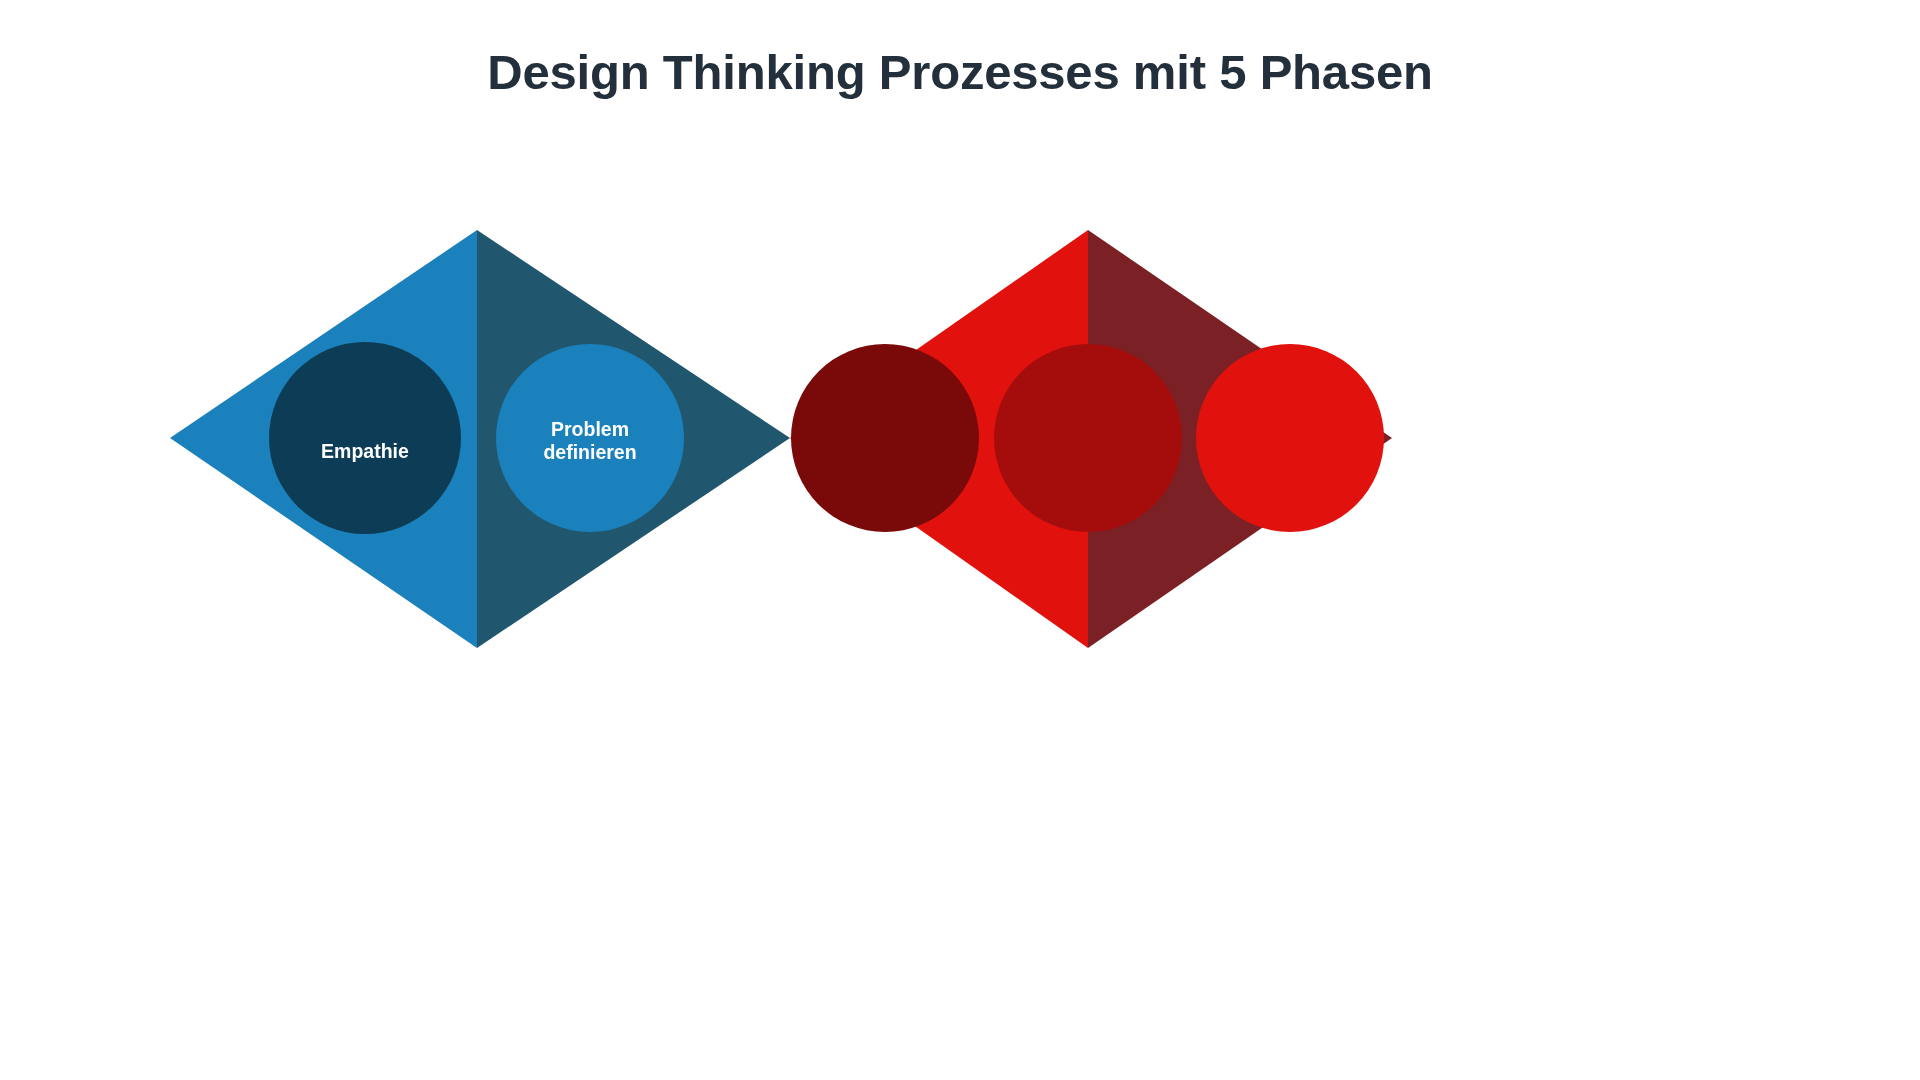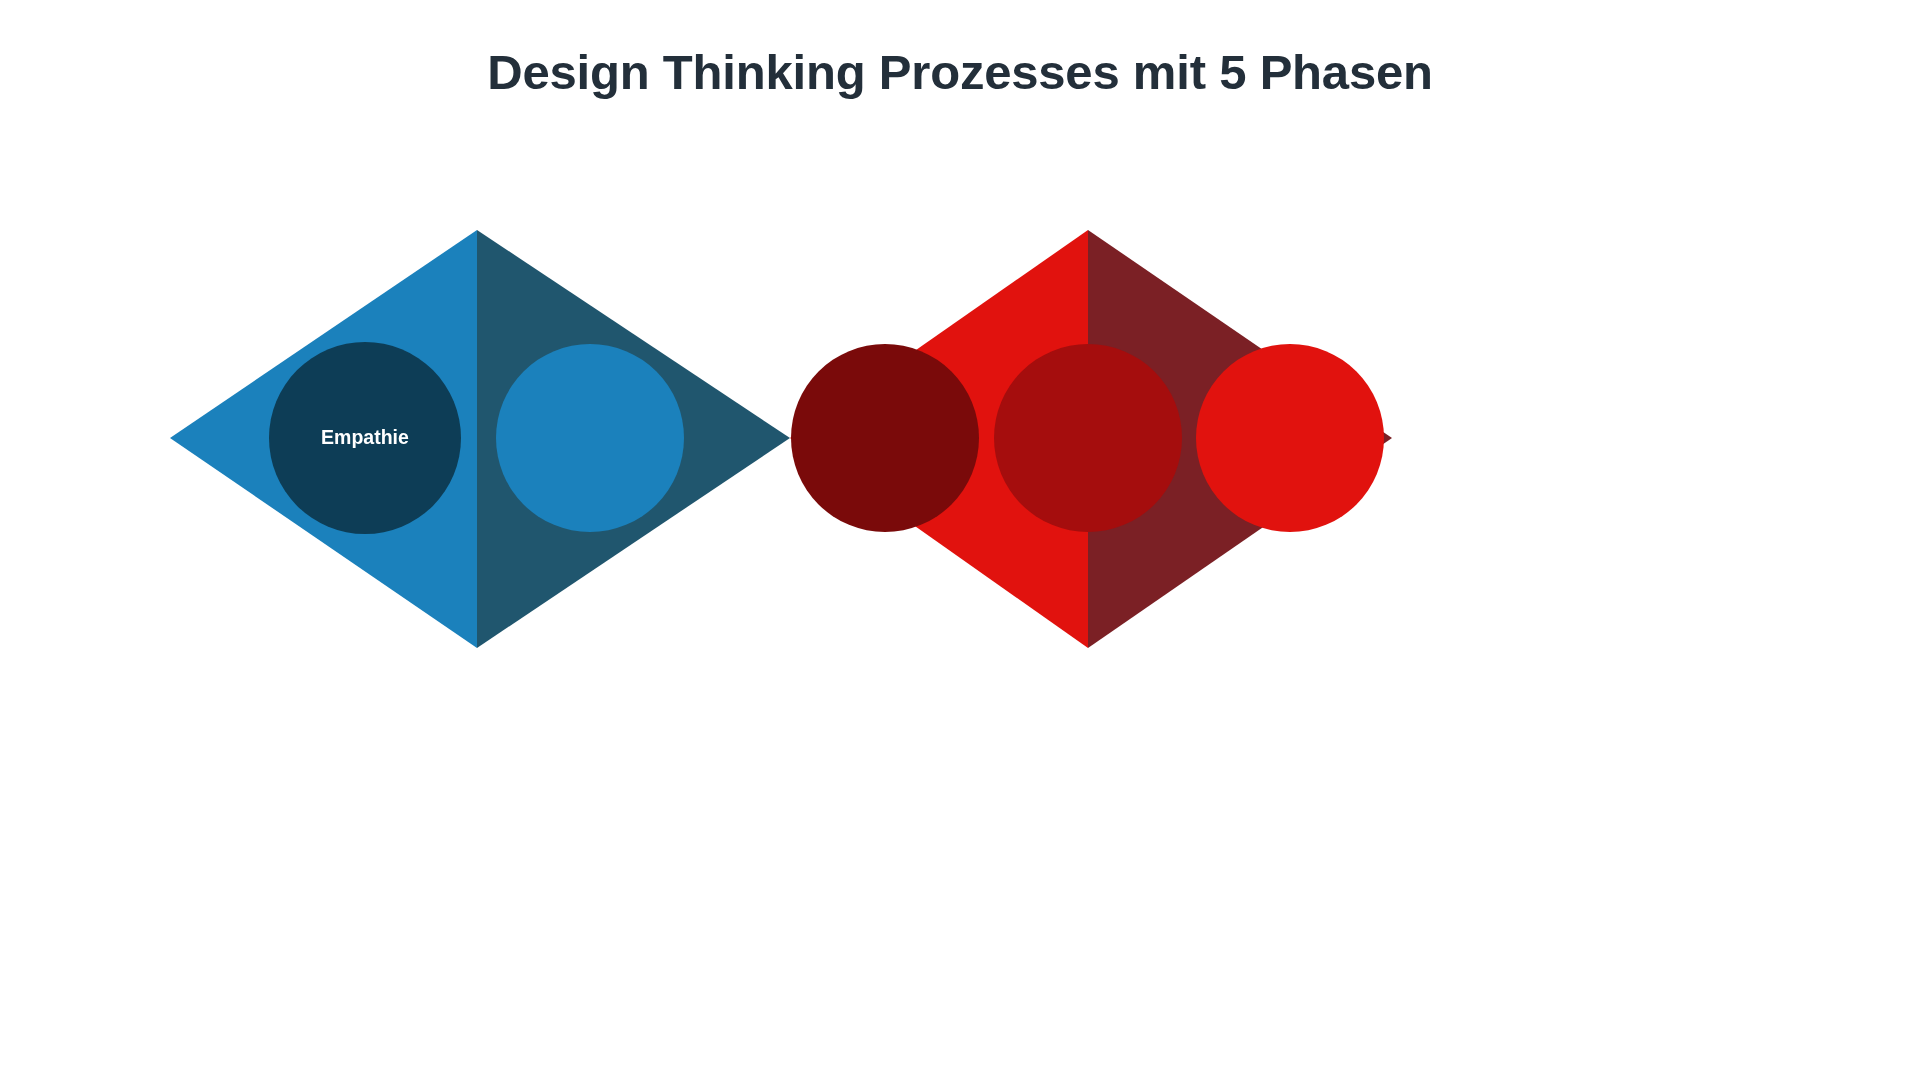--- a/index.html
+++ b/index.html
@@ -71,19 +71,21 @@
 
     <polygon points="1088,230 1392,438 1088,648" fill="#7B2025"></polygon>
 
     <circle cx="365" cy="438" r="96" fill="#0D3D56"></circle>
     <circle cx="590" cy="438" r="94" fill="#1B81BC"></circle>
     <circle cx="885" cy="438" r="94" fill="#7A0A0A"></circle>
     <circle cx="1088" cy="438" r="94" fill="#A50D0D"></circle>
     <circle cx="1290" cy="438" r="94" fill="#E1120E"></circle>
   </svg>
 
-  <div class="circle-label" style="left:365px; top:437px;">Empathie</div>
+  <div class="circle-label" style="left:365px; top:451px;">Empathie</div>
 
+  <div class="circle-label" style="left:590px; top:441px;">Problem
+definieren</div>
 
 
 
 
 </div>
 
 </body></html>

